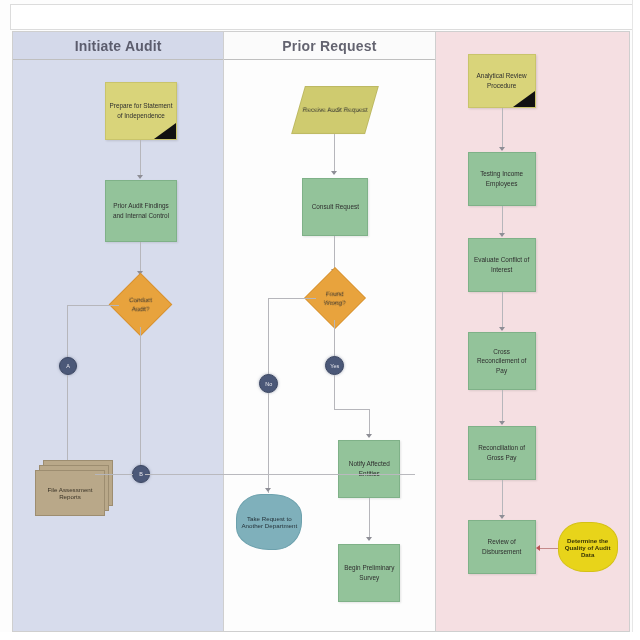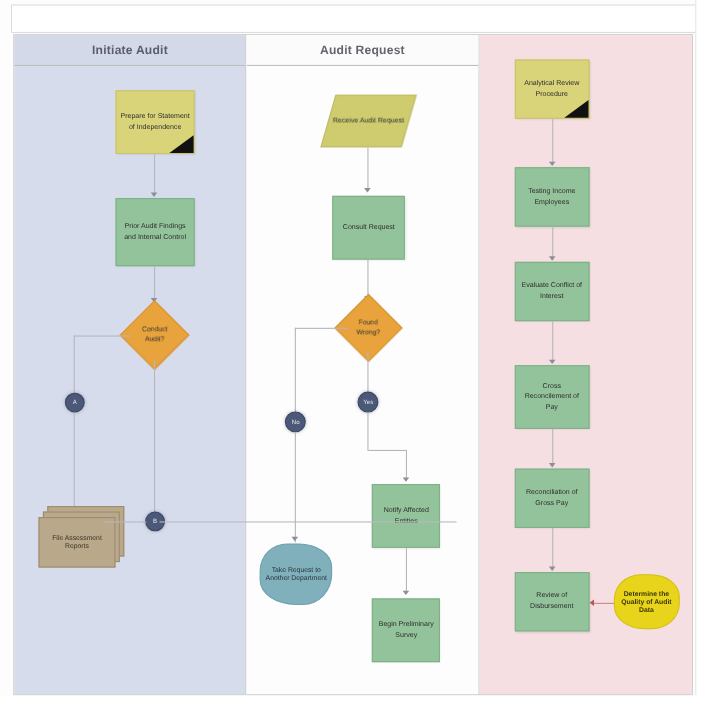--- a/index.html
+++ b/index.html
@@ -61,21 +61,21 @@
     display: flex;
     align-items: center;
     justify-content: center;
     border-bottom: 1px solid #bfbfbf;
     background: rgba(255,255,255,0.35);
   }
   .lane-1 .lane-header { background: #d4d9ea; }
   .lane-2 .lane-header { background: #fbfbfb; }
   .lane-3 .lane-header { background: #f2dbdf; }
   .lane-title {
-    font-size: 11px;
+    font-size: 14px;
     font-weight: bold;
     color: #3a3a4a;
     letter-spacing: .2px;
     white-space: nowrap;
     opacity: .78;
   }
   .lane-3 .lane-title { color: #53414a; font-weight: normal; font-style: normal; }
 
   .lane-body { position: relative; width: 100%; height: 572px; }
 
@@ -262,21 +262,21 @@
           <span>B</span>
         </div>
 
         <div class="ln ln-h" style="left:82px; top:414px; width:38px;"></div>
 
       </div>
     </div>
 
     <div class="lane lane-2">
       <div class="lane-header">
-        <div class="lane-title">Audit Request</div>
+        <div class="lane-title">Prior Request</div>
       </div>
       <div class="lane-body">
 
         <div class="node para" style="left:74px; top:26px; width:74px; height:48px;">
           <span>Receive Audit Request</span>
         </div>
 
         <div class="ln ln-v" style="left:110px; top:74px; height:40px;"></div>
         <div class="arrow-down" style="left:107px; top:111px;"></div>
 

